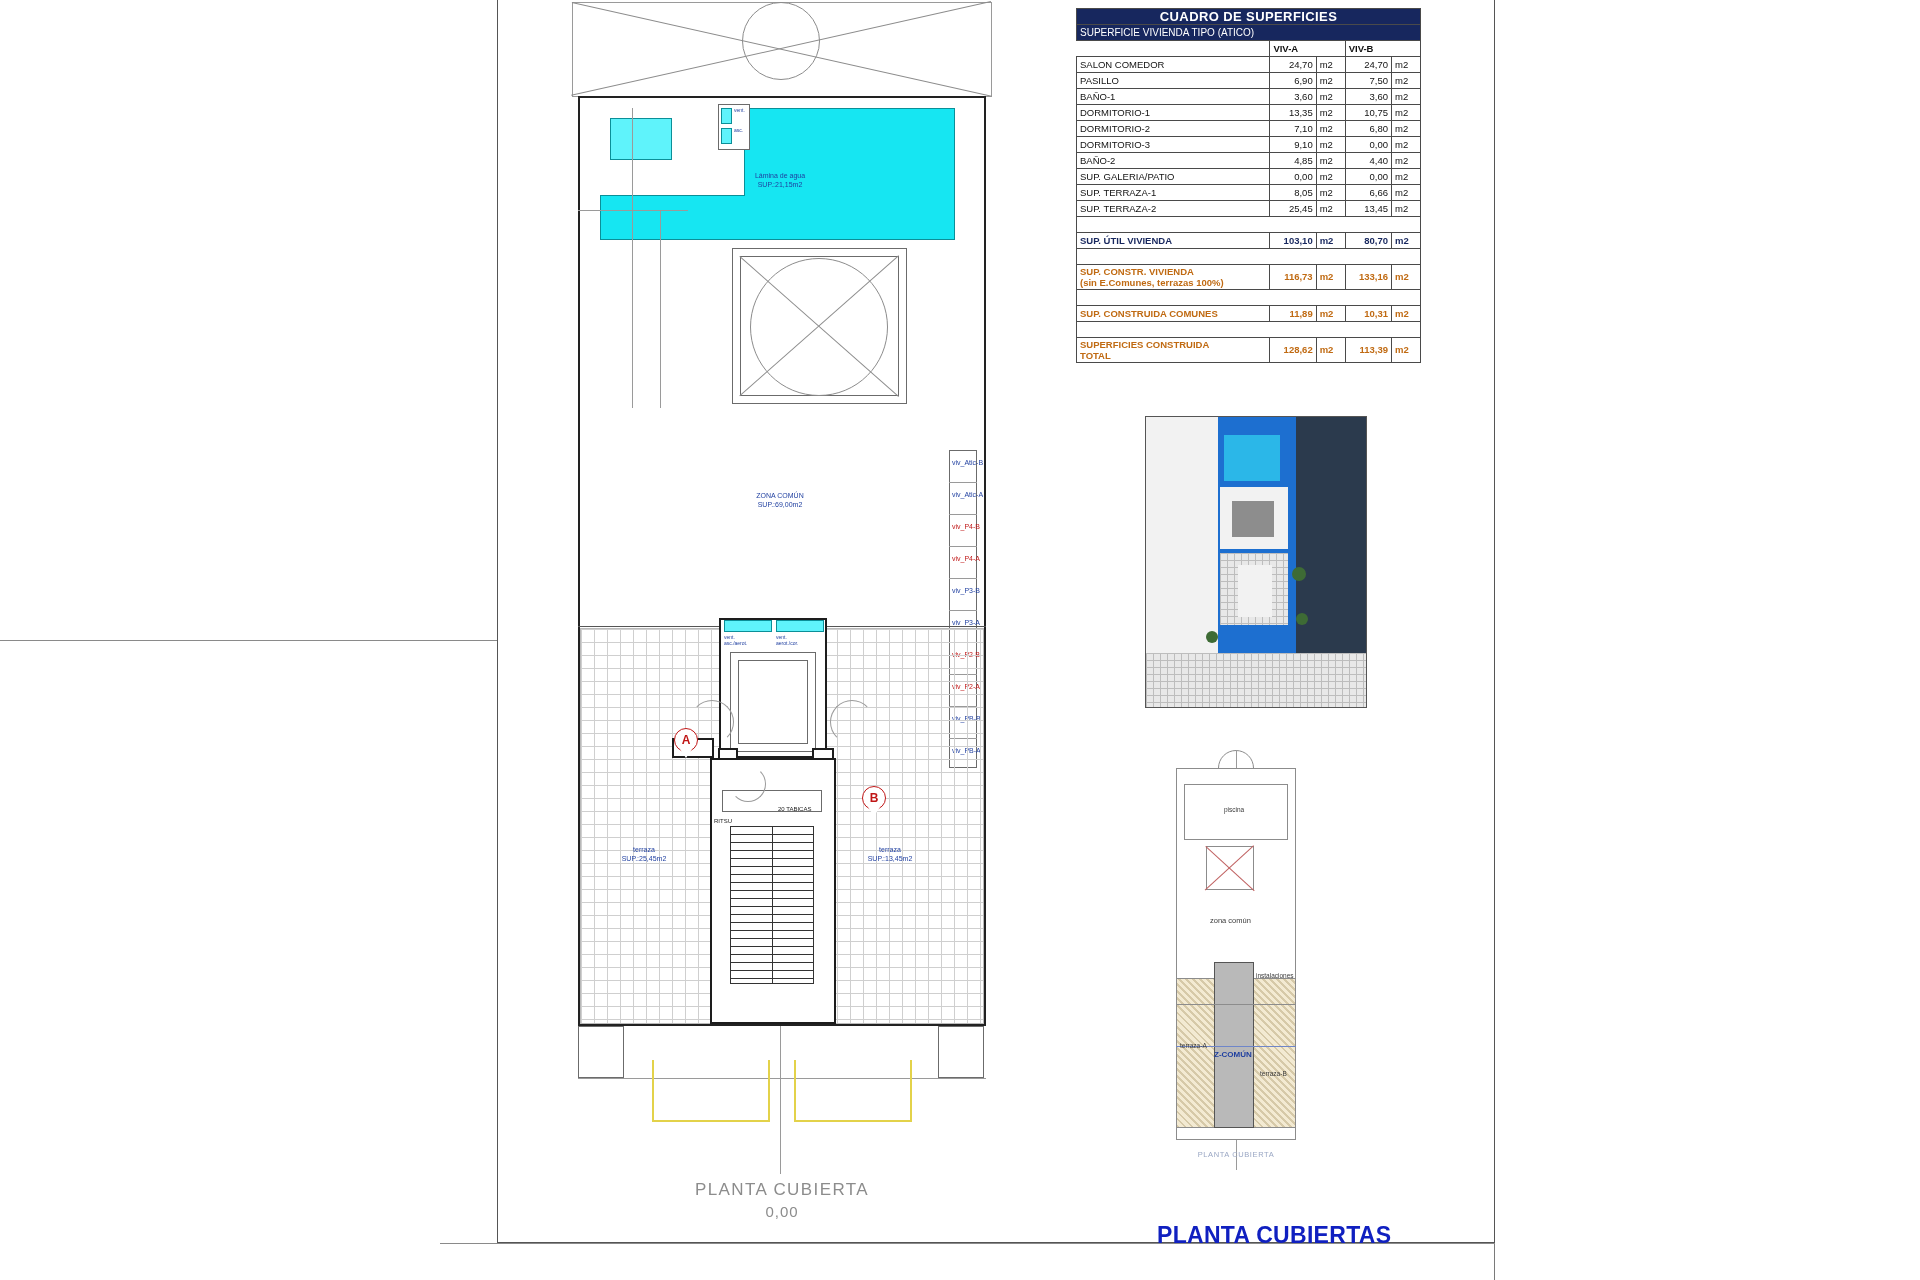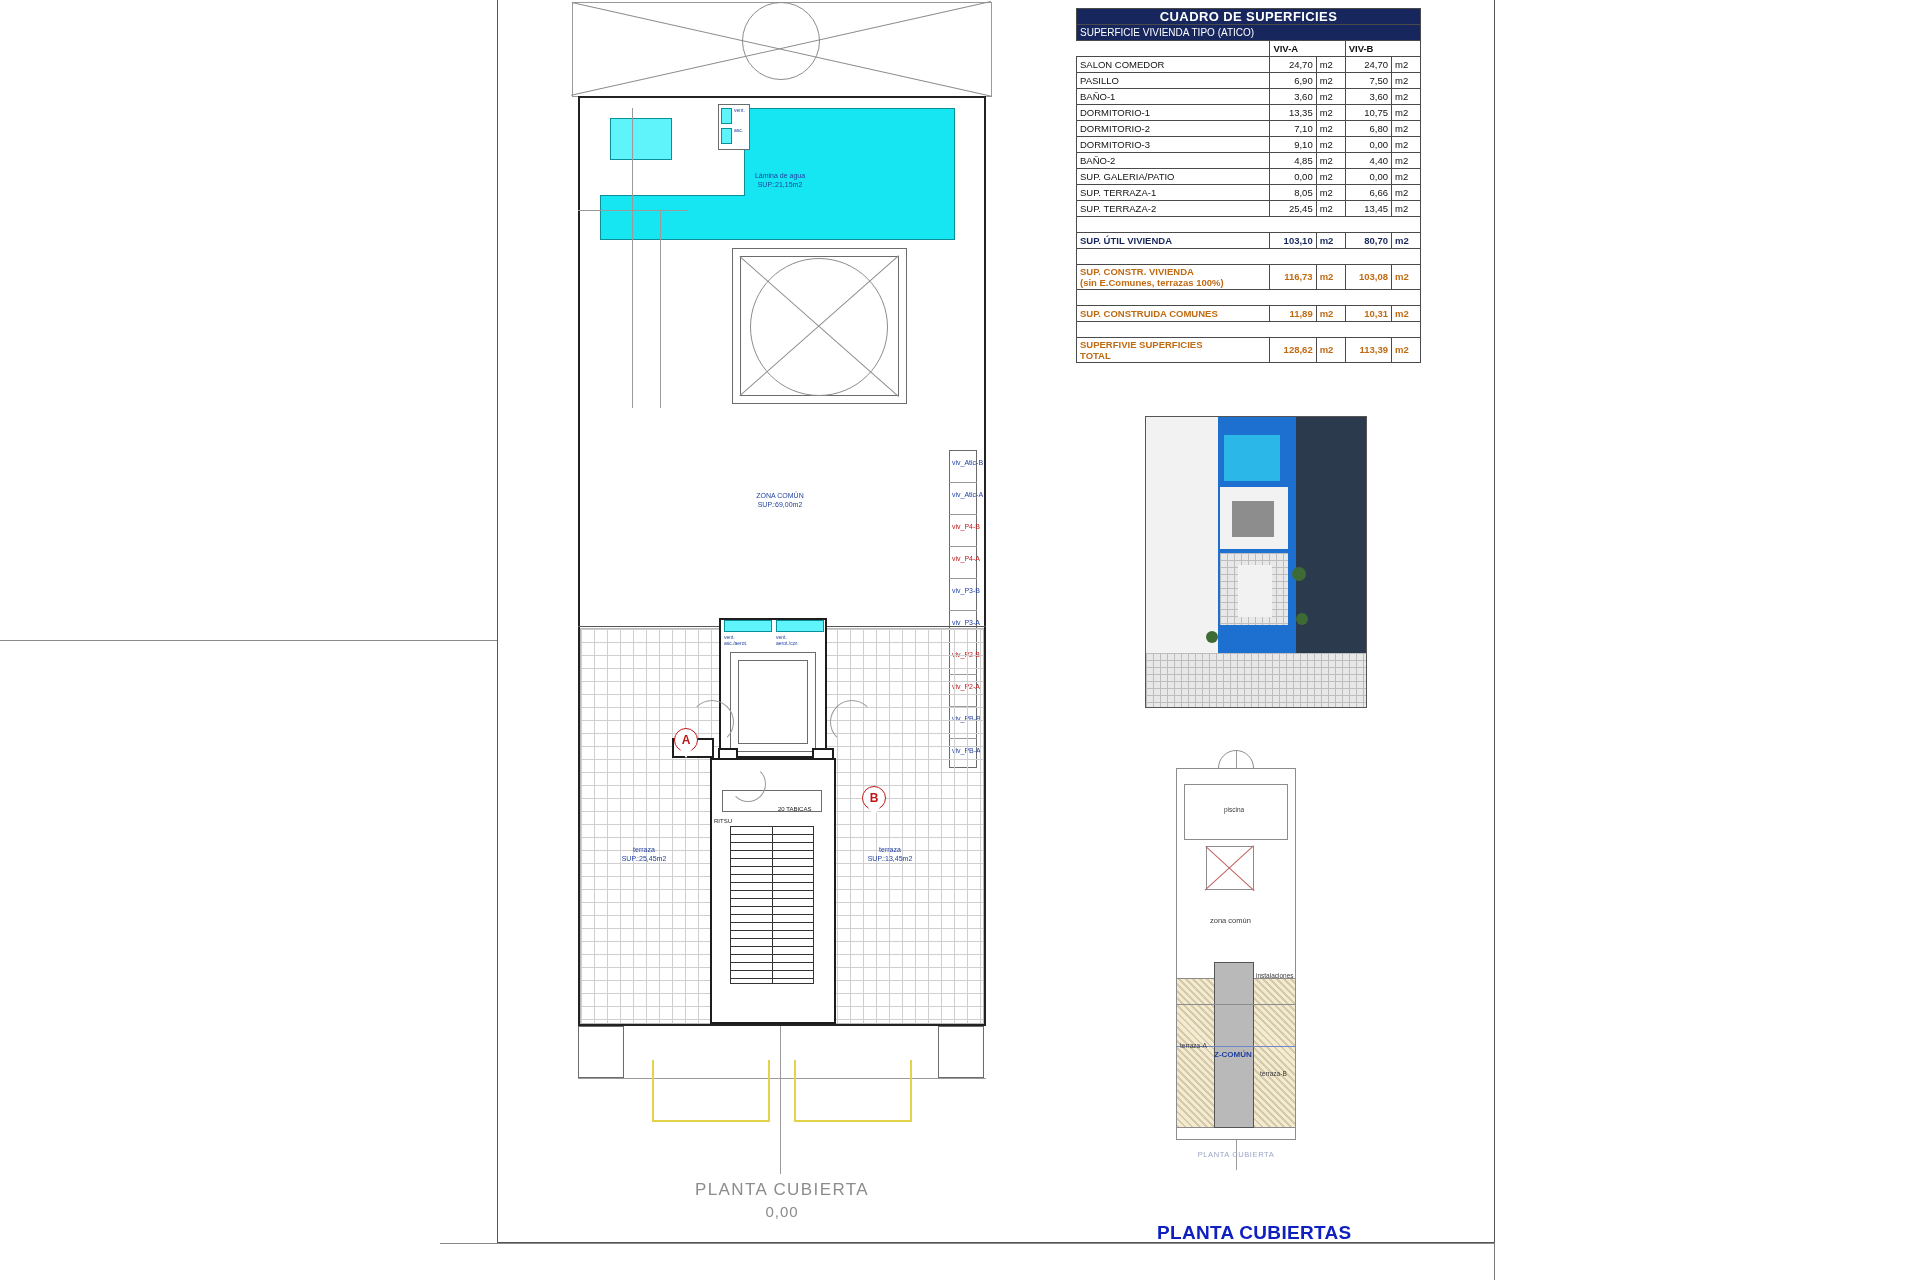--- a/index.html
+++ b/index.html
@@ -84,21 +84,21 @@
   .keyplan{position:absolute;left:1156px;top:750px;width:160px;height:420px;}
   .kp-line{position:absolute;background:#9a9a9a;}
   .kp-rect{position:absolute;box-sizing:border-box;border:1px solid #8c8c8c;}
   .kp-hatch{position:absolute;box-sizing:border-box;border:1px solid #8c8c8c;
     background:repeating-linear-gradient(45deg,#d6c9a8 0 2px,#f3ead2 2px 5px);}
   .kp-grey{position:absolute;box-sizing:border-box;border:1px solid #555;background:#b9b9b9;}
   .kp-lab{position:absolute;font-size:6.5px;color:#3a3a3a;white-space:nowrap;}
   .kp-lab.blue{color:#1f3fa0;font-weight:bold;font-size:8px;}
   .kp-title{position:absolute;font-size:7.5px;color:#9aa7c4;letter-spacing:.6px;left:80px;transform:translateX(-50%);}
 
-  .bigtitle{position:absolute;left:1157px;top:1222px;font-size:19px;font-weight:bold;color:#1020c0;letter-spacing:.3px;}
+  .bigtitle{position:absolute;left:1157px;top:1222px;font-size:23px;font-weight:bold;color:#1020c0;letter-spacing:.3px;}
 </style>
 </head>
 <body>
 
 <div id="sheet">
 
   <div class="frame-outer"></div>
   <div class="frame-box"></div>
   <div class="frame-hline"></div>
   <div class="frame-hline2"></div>
@@ -330,21 +330,21 @@
             <td colspan="5"></td>
           </tr>
 
       <tr>
         <td class="orange" style="line-height:11px;">
           <span>SUP. CONSTR. VIVIENDA</span><br>
           <span>(sin E.Comunes, terrazas 100%)</span>
         </td>
         <td class="num orange">116,73</td>
         <td class="unit orange">m2</td>
-        <td class="num orange">103,08</td>
+        <td class="num orange">133,16</td>
         <td class="unit orange">m2</td>
       </tr>
 
       <tr class="spacer">
             <td colspan="5"></td>
           </tr>
 
       <tr>
         <td class="orange">SUP. CONSTRUIDA COMUNES</td>
         <td class="num orange">11,89</td>
@@ -352,21 +352,21 @@
         <td class="num orange">10,31</td>
         <td class="unit orange">m2</td>
       </tr>
 
       <tr class="spacer">
             <td colspan="5"></td>
           </tr>
 
       <tr>
         <td class="orange" style="line-height:11px;">
-          <span>SUPERFIVIE SUPERFICIES</span><br>
+          <span>SUPERFICIES CONSTRUIDA</span><br>
           <span>TOTAL</span>
         </td>
         <td class="num orange">128,62</td>
         <td class="unit orange">m2</td>
         <td class="num orange">113,39</td>
         <td class="unit orange">m2</td>
       </tr>
     </tbody>
       </table>
   </div>

